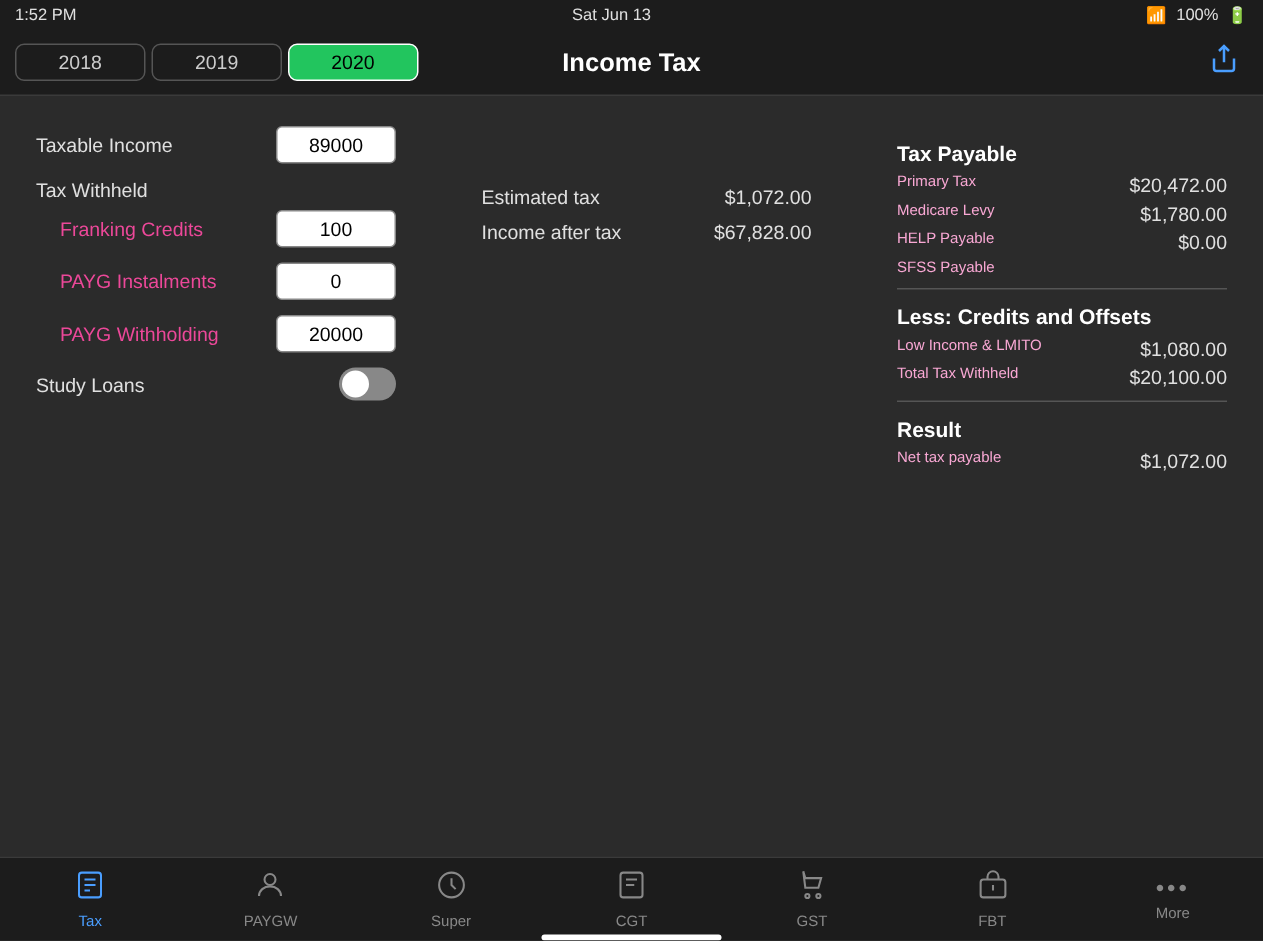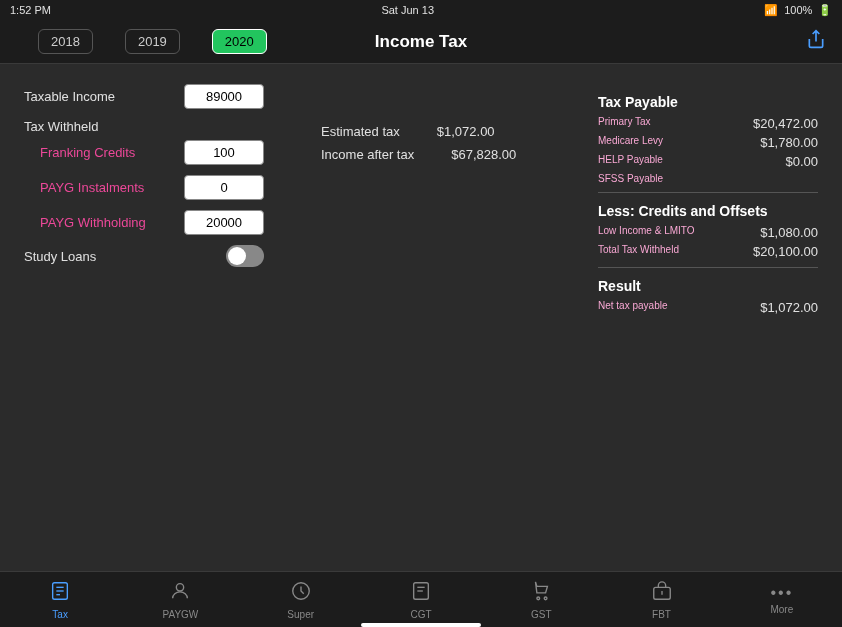--- a/index.html
+++ b/index.html
@@ -45,28 +45,27 @@
       font-weight: 600;
       color: #fff;
     }
     .year-tabs {
       position: absolute;
       left: 10px;
       display: flex;
       gap: 4px;
     }
     .year-tab {
-      padding: 4px 12px;
+      padding: 4px 28px;
       border-radius: 6px;
       font-size: 13px;
       cursor: pointer;
       border: 1px solid #555;
       background: transparent;
       color: #ccc;
-      margin-left: 28px;
     }
     .year-tab.active {
       background: #22c55e;
       color: #000;
       border-color: #fff;
     }
     .share-btn {
       position: absolute;
       right: 16px;
       background: none;
@@ -146,20 +145,21 @@
     
     .center-panel {
       flex: 1;
       display: flex;
       flex-direction: column;
       align-items: center;
       padding-top: 40px;
     }
     .summary-row {
       display: flex;
+      justify-content: space-between;
       width: 220px;
       margin-bottom: 8px;
       gap: 37px;
     }
     .summary-label {
       font-size: 13px;
       color: #e0e0e0;
     }
     .summary-value {
       font-size: 13px;

